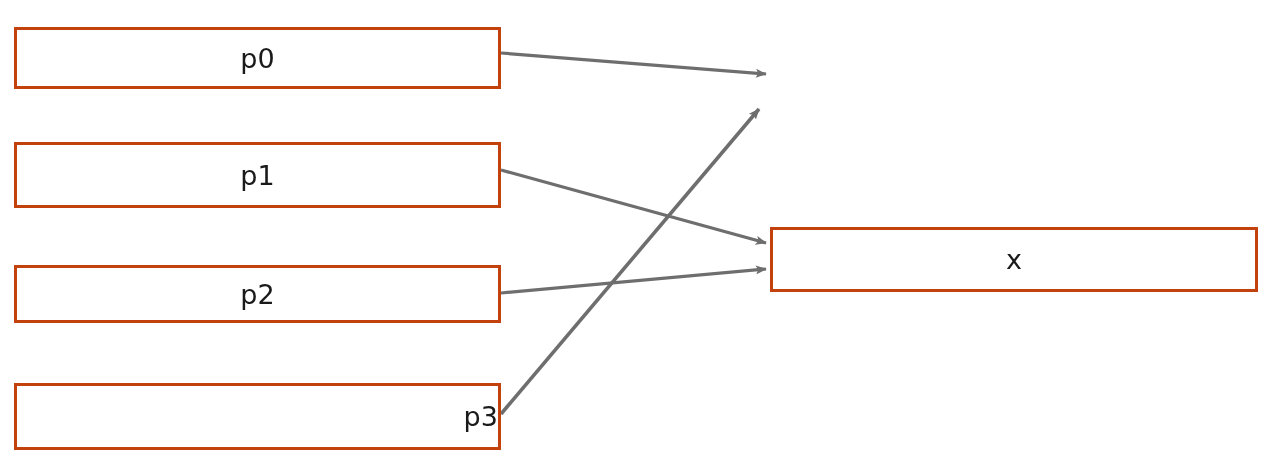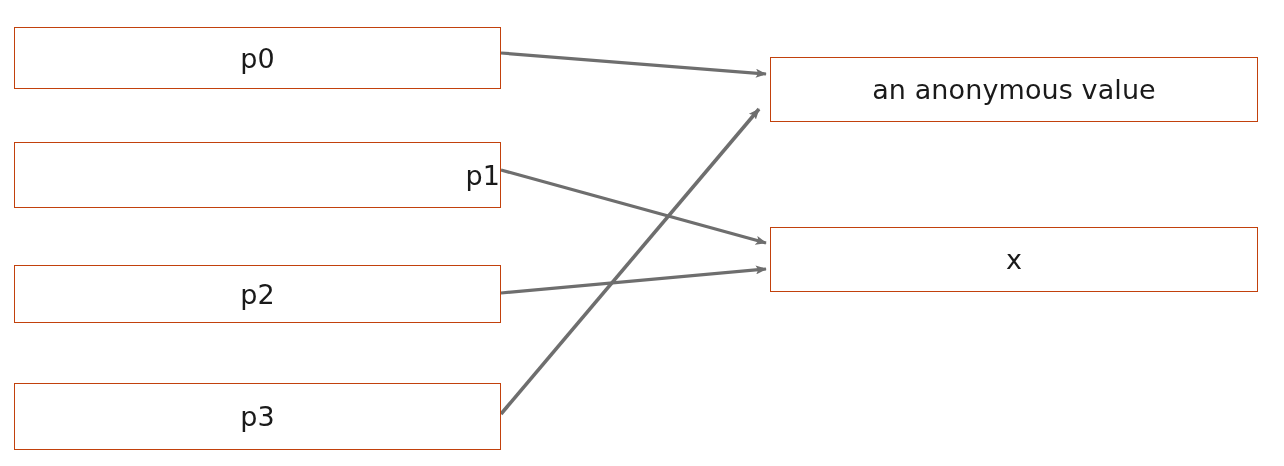--- a/index.html
+++ b/index.html
@@ -21,38 +21,38 @@
     position: absolute;
     left: 0;
     top: 0;
     width: 1284px;
     height: 466px;
   }
   .node {
     position: absolute;
     box-sizing: border-box;
     background: #ffffff;
-    border: 1px solid #c2410c;
+    border: 3px solid #c2410c;
     display: flex;
     align-items: center;
     justify-content: center;
     z-index: 2;
   }
   .node-label {
     color: #1a1a1a;
     font-size: 27px;
     line-height: 1;
     letter-spacing: 0.1px;
     white-space: nowrap;
   }
   
   #node-p0 { left: 14px;  top: 27px;  width: 487px; height: 62px; }
-  #node-p1 { left: 14px;  top: 142px; width: 487px; height: 66px; justify-content: flex-end; }
+  #node-p1 { left: 14px;  top: 142px; width: 487px; height: 66px; }
   #node-p2 { left: 14px;  top: 265px; width: 487px; height: 58px; }
-  #node-p3 { left: 14px;  top: 383px; width: 487px; height: 67px; }
+  #node-p3 { left: 14px;  top: 383px; width: 487px; height: 67px; justify-content: flex-end; }
   
   #node-anon { left: 770px; top: 57px;  width: 488px; height: 65px; }
   #node-x    { left: 770px; top: 227px; width: 488px; height: 65px; }
 </style>
 </head>
 <body>
 
 <div id="canvas">
 
   <svg class="edge-layer" viewBox="0 0 1284 466" width="1284" height="466" xmlns="http://www.w3.org/2000/svg">
@@ -80,21 +80,18 @@
   </div>
 
   <div class="node" id="node-p2">
     <span class="node-label">p2</span>
   </div>
 
   <div class="node" id="node-p3">
     <span class="node-label">p3</span>
   </div>
 
-  <div class="node" id="node-anon">
-    <span class="node-label">an anonymous value</span>
-  </div>
 
   <div class="node" id="node-x">
     <span class="node-label">x</span>
   </div>
 
 </div>
 
 </body></html>

